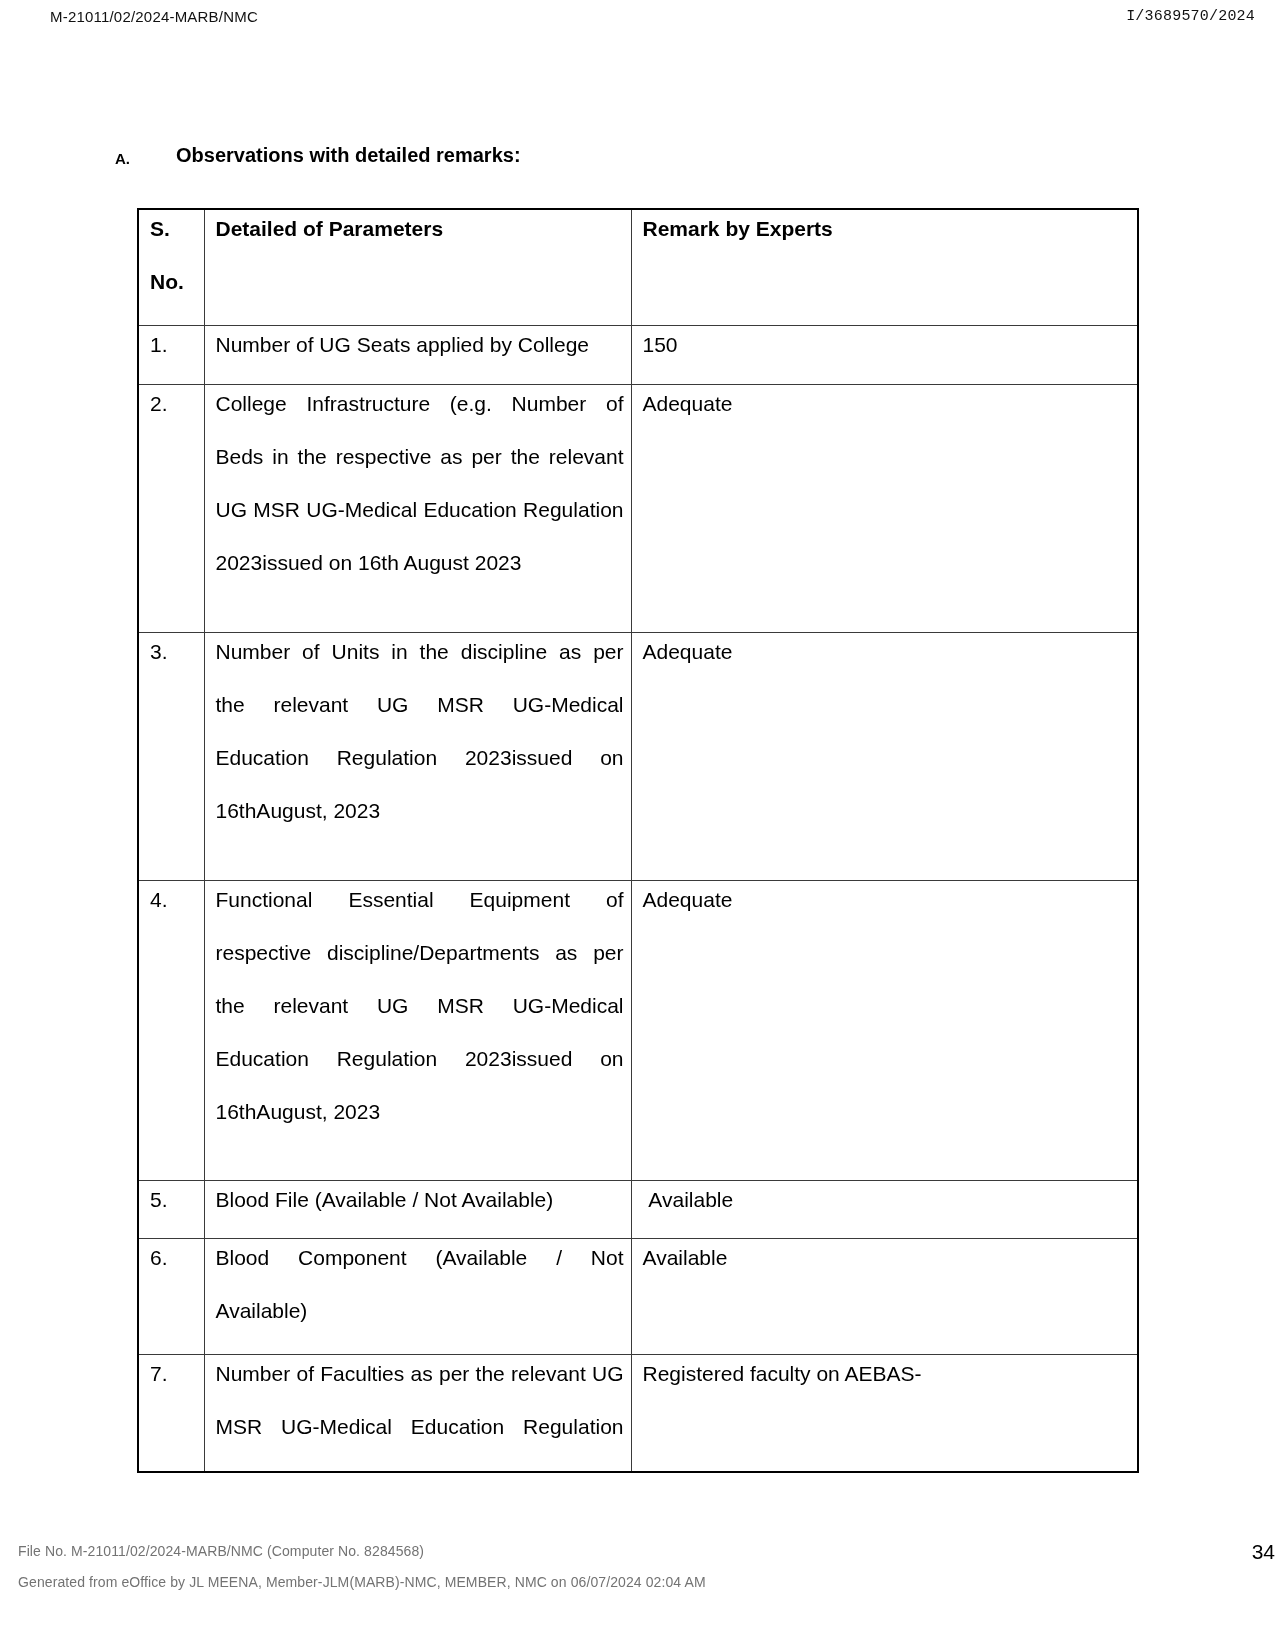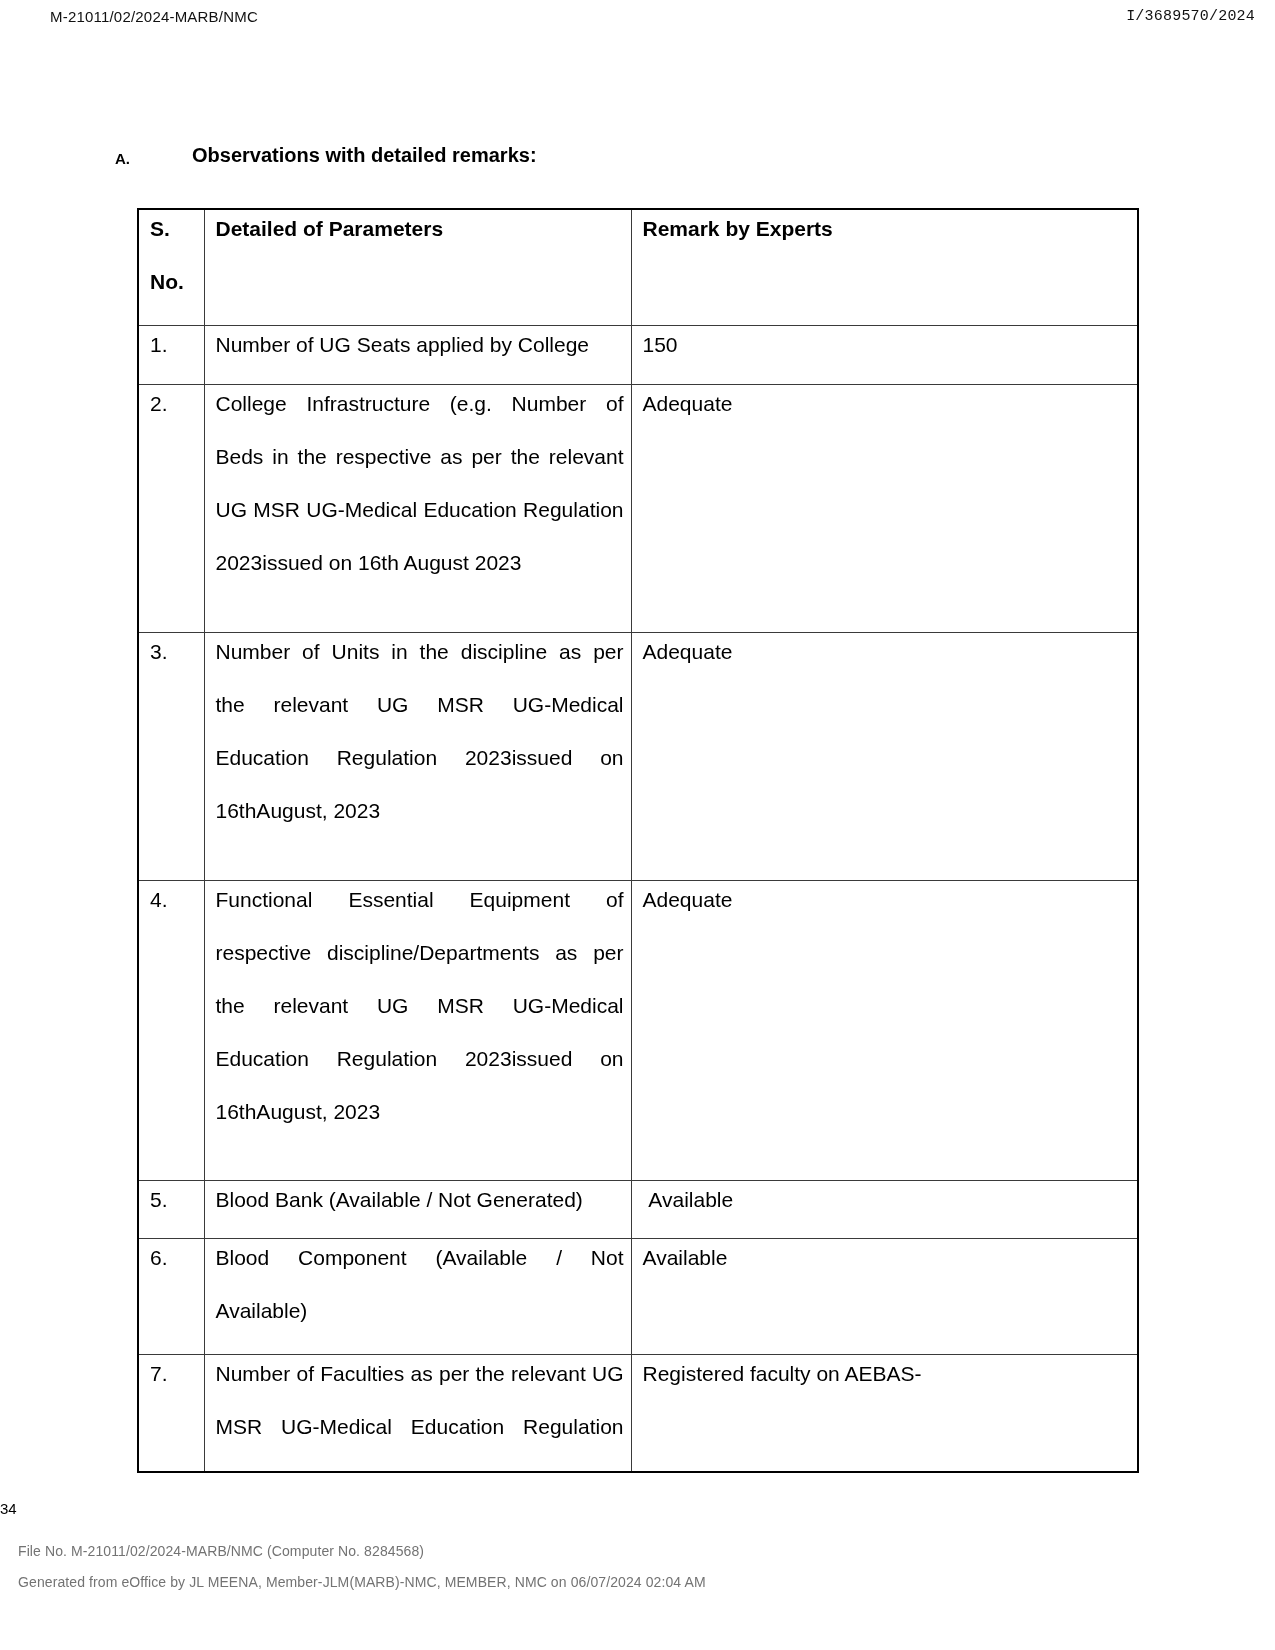--- a/index.html
+++ b/index.html
@@ -20,21 +20,21 @@
   }
   #hdr-left  { left:18px; top:8px;margin-left:32px; }
   #hdr-right { right:20px; top:8px;font-family:Liberation Mono, monospace; }
 
   
   #section-label {
     left:115px; top:150px;
     font-size:15px; font-weight:bold;
   }
   #section-title {
-    left:192px; top:144px;
+    left:176px; top:144px;
     font-size:20px; font-weight:bold;
   }
 
   
   #obs-table {
     left:137px; top:208px;
     border-collapse:collapse;
     table-layout:fixed;
     width:1000px;
     border:2px solid #000;
@@ -54,23 +54,23 @@
   .jline {
     white-space:normal;
     text-align:justify;
     text-align-last:justify;
     text-justify:inter-word;
   }
   .remark { white-space:pre-wrap; }
 
   
   #page-number {
-    left:0; right:0; top:1500px;
-    text-align:left;
-    font-size:15px;
+    left:0; right:0; top:1540px;
+    text-align:right;
+    font-size:21px;
   }
   .ftr {
     left:18px;
     font-size:14px; color:#737373;
     letter-spacing:0.1px;
   }
   #footer-file { top:1543px; }
   #footer-gen  { top:1574px; }
 </style>
 </head>
@@ -128,21 +128,21 @@
           <div class="ln jline">Functional Essential Equipment of</div>
           <div class="ln jline">respective discipline/Departments as per</div>
           <div class="ln jline">the relevant UG MSR UG-Medical</div>
           <div class="ln jline">Education Regulation 2023issued on</div>
           <div class="ln">16thAugust, 2023</div>
         </td>
     <td class="remark">Adequate</td>
   </tr>
   <tr style="height:58px">
     <td>5.</td>
-    <td>Blood Bank (Available / Not Generated)</td>
+    <td>Blood File (Available / Not Available)</td>
     <td class="remark"> Available</td>
   </tr>
   <tr style="height:113px">
     <td>6.</td>
     <td>
           <div class="ln jline">Blood Component (Available / Not</div>
           <div class="ln">Available)</div>
         </td>
     <td class="remark">Available</td>
   </tr>

